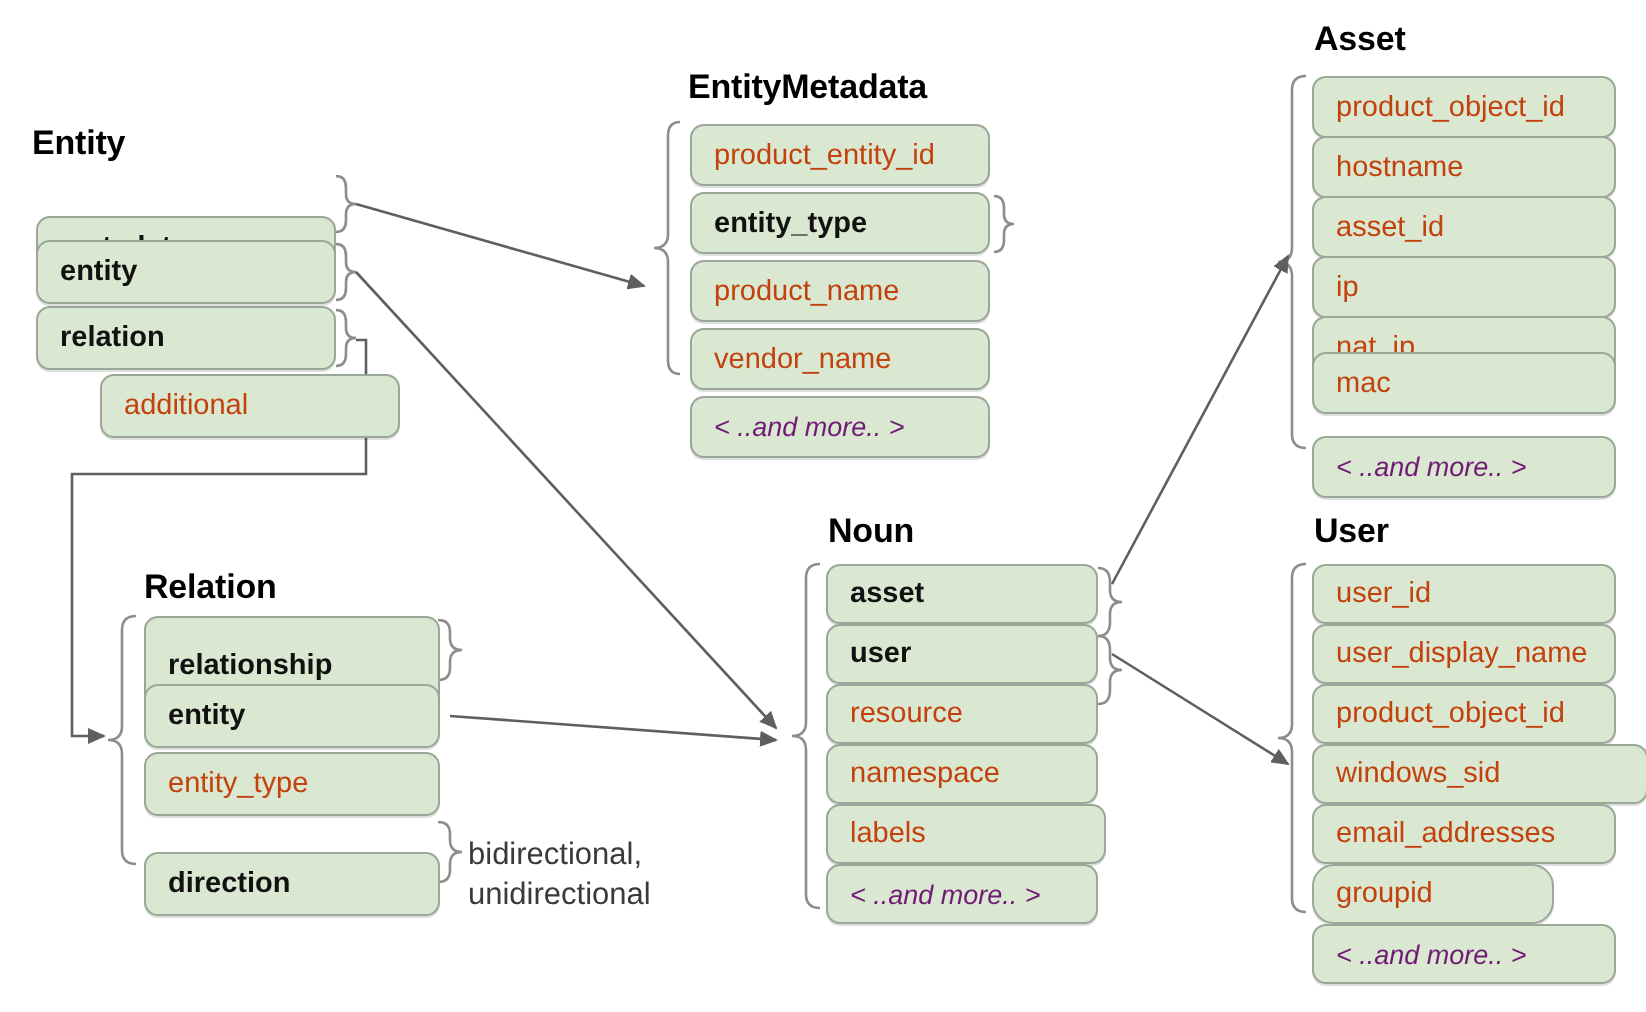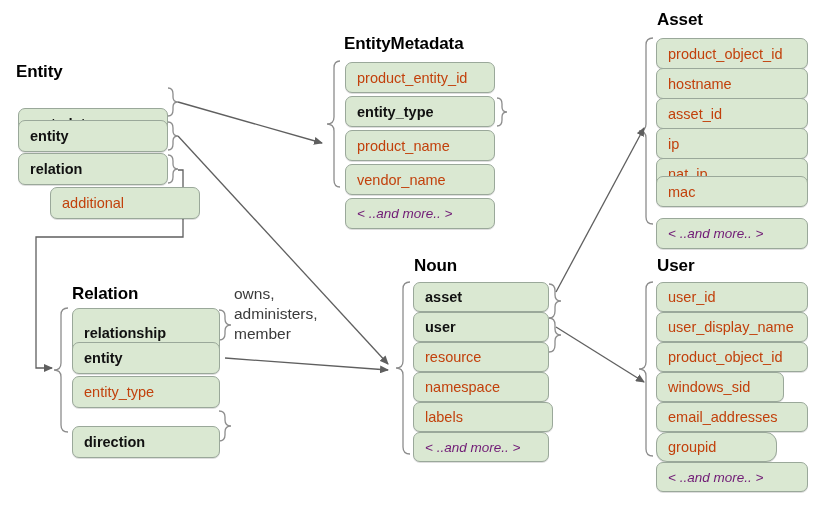--- a/index.html
+++ b/index.html
@@ -150,21 +150,21 @@
     <div class="row" style="left:656px; top:158px; width:152px; height:31px;">nat_ip</div>
     <div class="row" style="left:656px; top:176px; width:152px; height:31px;">mac</div>
     <div class="row more" style="left:656px; top:218px; width:152px; height:31px;">&lt; ..and more.. &gt;</div>
   </div>
 
   <div class="block">
     <div class="block-title" style="left:657px; top:256px;">User</div>
     <div class="row" style="left:656px; top:282px; width:152px; height:30px;">user_id</div>
     <div class="row" style="left:656px; top:312px; width:152px; height:30px;">user_display_name</div>
     <div class="row" style="left:656px; top:342px; width:152px; height:30px;">product_object_id</div>
-    <div class="row" style="left:656px; top:372px; width:128px; height:30px;">windows_sid</div>
+    <div class="row" style="left:656px; top:372px; width:168px; height:30px;">windows_sid</div>
     <div class="row" style="left:656px; top:402px; width:152px; height:30px;">email_addresses</div>
     <div class="row" style="left:656px; top:432px; width:121px; height:30px;border-radius:11px;">groupid</div>
     <div class="row more" style="left:656px; top:462px; width:152px; height:30px;">&lt; ..and more.. &gt;</div>
   </div>
 
   <div class="block">
     <div class="block-title" style="left:414px; top:256px;">Noun</div>
     <div class="row bold" style="left:413px; top:282px; width:136px; height:30px;">asset</div>
     <div class="row bold" style="left:413px; top:312px; width:136px; height:30px;">user</div>
     <div class="row" style="left:413px; top:342px; width:136px; height:30px;">resource</div>
@@ -174,17 +174,16 @@
   </div>
 
   <div class="block">
     <div class="block-title" style="left:72px; top:284px;">Relation</div>
     <div class="row bold" style="left:72px; top:308px; width:148px; height:49px;">relationship</div>
     <div class="row bold" style="left:72px; top:342px; width:148px; height:32px;">entity</div>
     <div class="row" style="left:72px; top:376px; width:148px; height:32px;">entity_type</div>
     <div class="row bold" style="left:72px; top:410px; width:148px; height:32px;margin-top:16px;">direction</div>
   </div>
 
-  <div class="note" style="left:234px; top:284px;">owns,
-administers,
-member</div>
+  <div class="note" style="left:234px; top:418px;">bidirectional,
+unidirectional</div>
 
 </div>
 
 </body></html>

